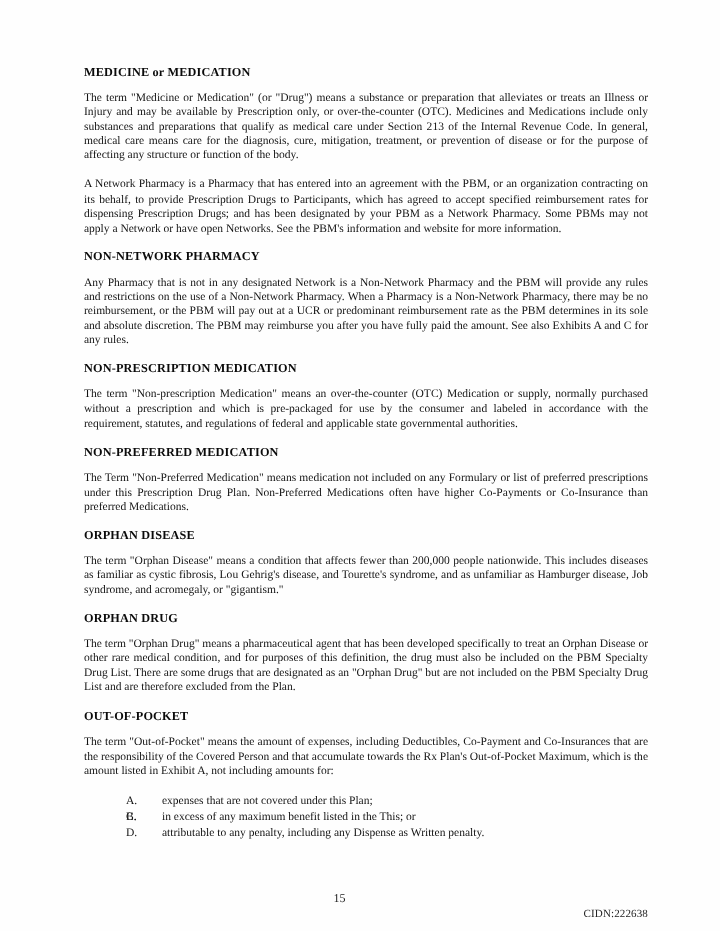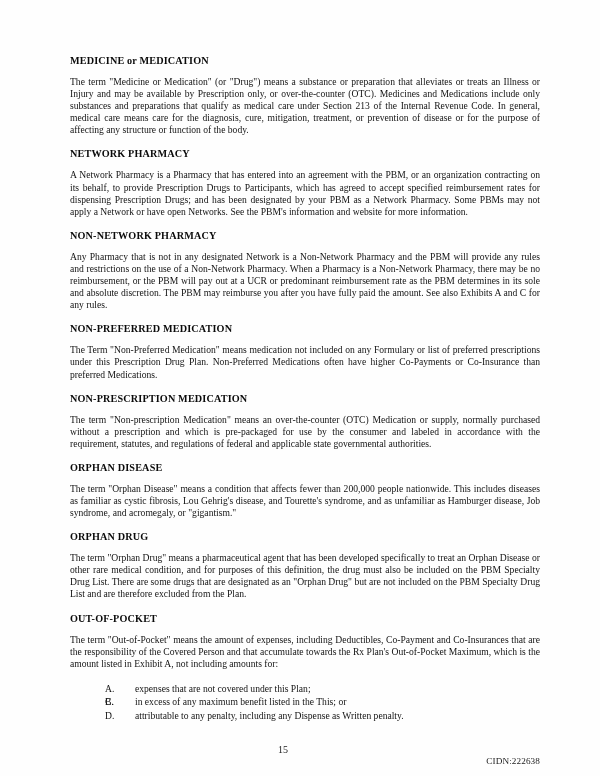--- a/index.html
+++ b/index.html
@@ -103,37 +103,36 @@
 
 <div class="page">
   <div class="content">
 
     <div class="block">
       <h2 class="section-heading">MEDICINE or MEDICATION</h2>
       <p class="body-text">The term "Medicine or Medication" (or "Drug") means a substance or preparation that alleviates or treats an Illness or Injury and may be available by Prescription only, or over-the-counter (OTC). Medicines and Medications include only substances and preparations that qualify as medical care under Section 213 of the Internal Revenue Code. In general, medical care means care for the diagnosis, cure, mitigation, treatment, or prevention of disease or for the purpose of affecting any structure or function of the body.</p>
     </div>
 
     <div class="block">
-      <h2 class="section-heading">NETWORK PHARMACY</h2>
       <p class="body-text">A Network Pharmacy is a Pharmacy that has entered into an agreement with the PBM, or an organization contracting on its behalf, to provide Prescription Drugs to Participants, which has agreed to accept specified reimbursement rates for dispensing Prescription Drugs; and has been designated by your PBM as a Network Pharmacy. Some PBMs may not apply a Network or have open Networks. See the PBM's information and website for more information.</p>
     </div>
 
     <div class="block">
       <h2 class="section-heading">NON-NETWORK PHARMACY</h2>
       <p class="body-text">Any Pharmacy that is not in any designated Network is a Non-Network Pharmacy and the PBM will provide any rules and restrictions on the use of a Non-Network Pharmacy. When a Pharmacy is a Non-Network Pharmacy, there may be no reimbursement, or the PBM will pay out at a UCR or predominant reimbursement rate as the PBM determines in its sole and absolute discretion. The PBM may reimburse you after you have fully paid the amount. See also Exhibits A and C for any rules.</p>
     </div>
 
     <div class="block">
-      <h2 class="section-heading">NON-PREFERRED MEDICATION</h2>
-      <p class="body-text">The Term "Non-Preferred Medication" means medication not included on any Formulary or list of preferred prescriptions under this Prescription Drug Plan. Non-Preferred Medications often have higher Co-Payments or Co-Insurance than preferred Medications.</p>
+      <h2 class="section-heading">NON-PRESCRIPTION MEDICATION</h2>
+      <p class="body-text">The term "Non-prescription Medication" means an over-the-counter (OTC) Medication or supply, normally purchased without a prescription and which is pre-packaged for use by the consumer and labeled in accordance with the requirement, statutes, and regulations of federal and applicable state governmental authorities.</p>
     </div>
 
     <div class="block">
-      <h2 class="section-heading">NON-PRESCRIPTION MEDICATION</h2>
-      <p class="body-text">The term "Non-prescription Medication" means an over-the-counter (OTC) Medication or supply, normally purchased without a prescription and which is pre-packaged for use by the consumer and labeled in accordance with the requirement, statutes, and regulations of federal and applicable state governmental authorities.</p>
+      <h2 class="section-heading">NON-PREFERRED MEDICATION</h2>
+      <p class="body-text">The Term "Non-Preferred Medication" means medication not included on any Formulary or list of preferred prescriptions under this Prescription Drug Plan. Non-Preferred Medications often have higher Co-Payments or Co-Insurance than preferred Medications.</p>
     </div>
 
     <div class="block">
       <h2 class="section-heading">ORPHAN DISEASE</h2>
       <p class="body-text">The term "Orphan Disease" means a condition that affects fewer than 200,000 people nationwide. This includes diseases as familiar as cystic fibrosis, Lou Gehrig's disease, and Tourette's syndrome, and as unfamiliar as Hamburger disease, Job syndrome, and acromegaly, or "gigantism."</p>
     </div>
 
     <div class="block">
       <h2 class="section-heading">ORPHAN DRUG</h2>
       <p class="body-text">The term "Orphan Drug" means a pharmaceutical agent that has been developed specifically to treat an Orphan Disease or other rare medical condition, and for purposes of this definition, the drug must also be included on the PBM Specialty Drug List. There are some drugs that are designated as an "Orphan Drug" but are not included on the PBM Specialty Drug List and are therefore excluded from the Plan.</p>

